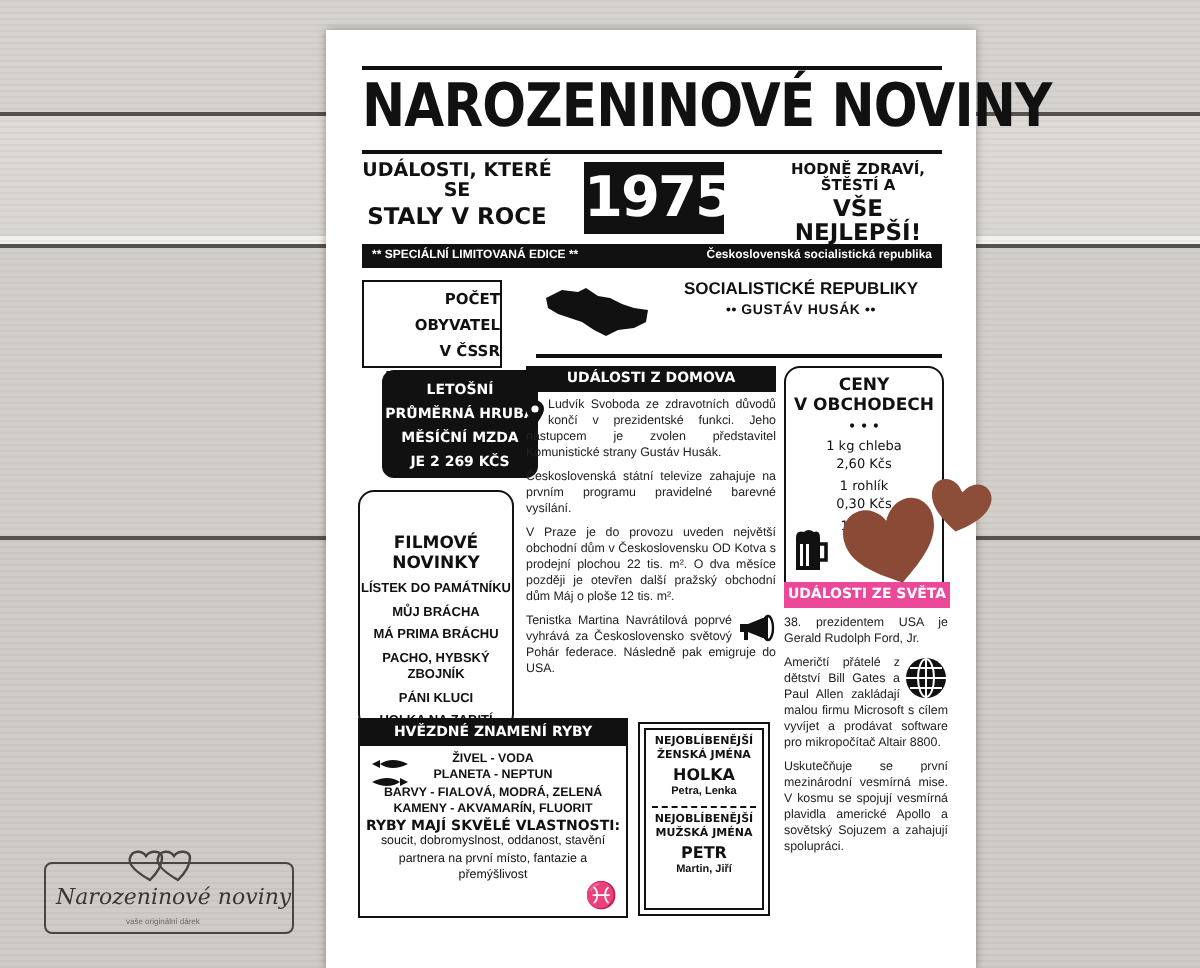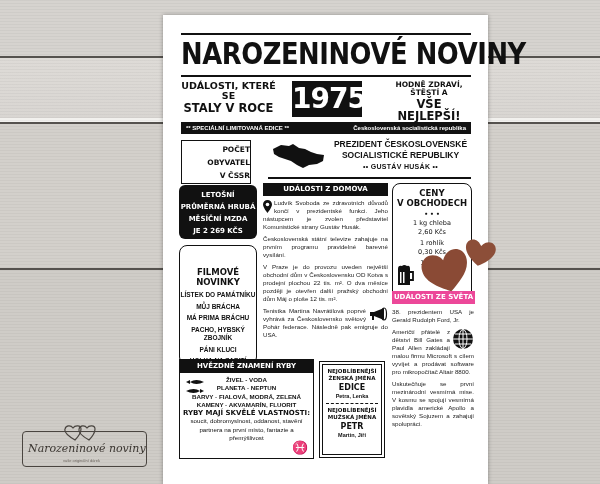--- a/index.html
+++ b/index.html
@@ -43,21 +43,21 @@
     color:#fff; font-family:"DejaVu Sans", sans-serif; font-weight:900; font-size:28px;
     text-align:center; line-height:36px; letter-spacing:-1px;
   }
   .edition-bar {
     position:absolute; left:18px; top:107px; width:290px; height:12px; background:#111;
     color:#fff; font-size:6px; font-weight:bold; line-height:12px; padding:0 5px;
     display:flex; justify-content:space-between;
   }
   .box { position:absolute; border:1.5px solid #111; }
   .rbox { position:absolute; border:1.5px solid #111; border-radius:8px; }
-  .black-rbox { position:absolute; background:#111; color:#fff; border-radius:6px; }
+  .black-rbox { position:absolute; background:#111; color:#fff; border-radius:6px;margin-left:12px; }
   .cond { font-family:"DejaVu Sans", sans-serif; font-weight:bold; text-align:center; }
   .population { left:18px; top:125px; width:70px; height:44px; font-size:7.5px; line-height:13px; padding-top:2px;text-align:right; }
   .map-shape { position:absolute; left:108px; top:128px; }
   .president { position:absolute; left:170px; top:124px; width:135px; text-align:center; font-size:8.5px; font-weight:bold; line-height:11px; }
   .president .name { font-size:7px; letter-spacing:0.3px; }
   .pres-rule { left:105px; top:162px; width:203px; }
 
   .salary { left:16px; top:170px; width:78px; height:54px; font-size:7px; line-height:12px; padding-top:4px; }
   .films { left:16px; top:230px; width:78px; height:120px; }
   .films .title { font-size:8.5px; margin-top:21px; margin-bottom:4px; }
@@ -137,21 +137,20 @@
     <div>POČET OBYVATEL</div>
     <div>V ČSSR</div>
     <div>JE 14 798 318</div>
   </div>
 
   <svg class="map-shape" width="55" height="28" viewBox="0 0 55 28">
     <path d="M2,6 L10,2 L18,3 L22,1 L28,5 L34,6 L40,9 L46,11 L53,12 L52,18 L46,21 L38,22 L32,25 L26,22 L20,18 L14,16 L8,14 L3,11 Z" fill="#111"></path>
   </svg>
 
   <div class="president">
-    <div>PREZIDENT ČESKOSLOVENSKÉ</div>
     <div>SOCIALISTICKÉ REPUBLIKY</div>
     <div class="name">•• GUSTÁV HUSÁK ••</div>
   </div>
   <div class="rule pres-rule"></div>
 
   <div class="black-rbox cond salary">
     <div>LETOŠNÍ</div>
     <div>PRŮMĚRNÁ HRUBÁ</div>
     <div>MĚSÍČNÍ MZDA</div>
     <div>JE 2 269 KČS</div>
@@ -242,21 +241,21 @@
       <div>KAMENY - AKVAMARÍN, FLUORIT</div>
       <div class="strong">RYBY MAJÍ SKVĚLÉ VLASTNOSTI:</div>
       <div class="normal" style="padding:0 10px">soucit, dobromyslnost, oddanost, stavění partnera na první místo, fantazie a přemýšlivost</div>
     </div>
     <div class="pisces-icon">♓</div>
   </div>
 
   <div class="box names">
     <div class="lbl">NEJOBLÍBENĚJŠÍ</div>
     <div class="lbl">ŽENSKÁ JMÉNA</div>
-    <div class="main">EDICE</div>
+    <div class="main">HOLKA</div>
     <div class="others">Petra, Lenka</div>
     <div class="sep"></div>
     <div class="lbl">NEJOBLÍBENĚJŠÍ</div>
     <div class="lbl">MUŽSKÁ JMÉNA</div>
     <div class="main">PETR</div>
     <div class="others">Martin, Jiří</div>
   </div>
 </div>
 
 <svg class="heart" style="left:420px; top:248px" width="52" height="46" viewBox="0 0 52 46">

